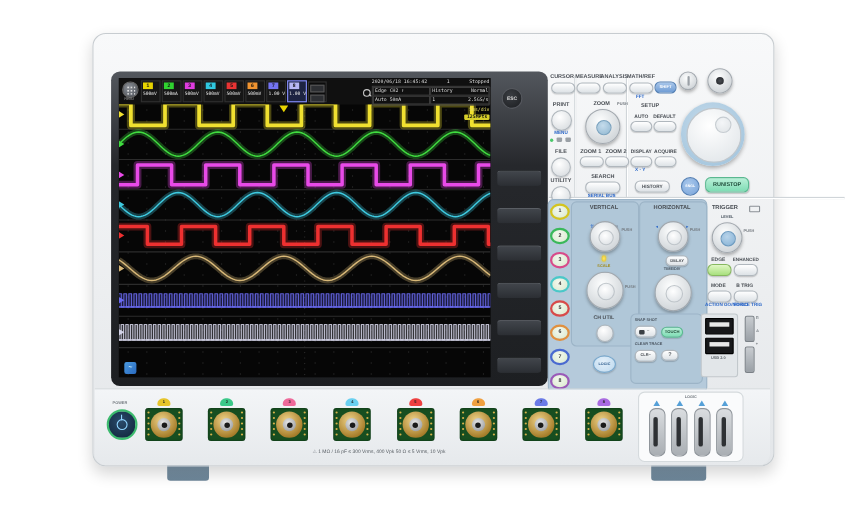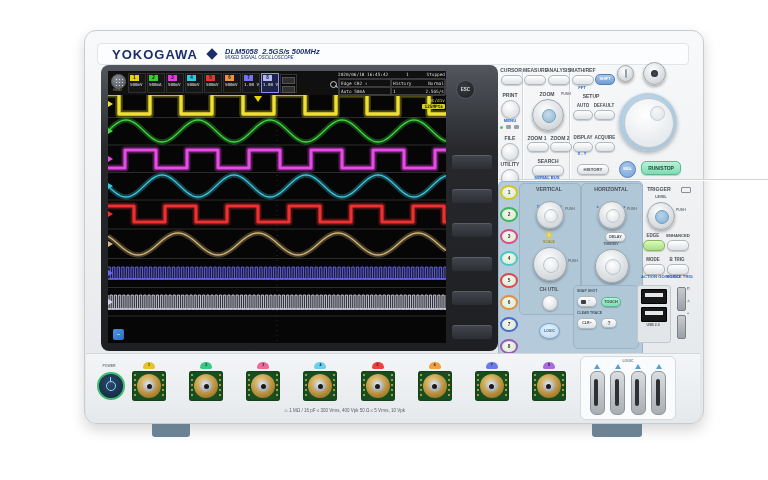--- a/index.html
+++ b/index.html
@@ -120,28 +120,20 @@
 </style>
 </head>
 <body>
 <div id="stage">
 
 <div class="abs foot" style="left:152px;top:412px;width:38px;height:25px;"></div>
 <div class="abs foot" style="left:592px;top:412px;width:50px;height:25px;"></div>
 
 <div class="abs device">
 
-  <div class="abs brandstrip">
-    <span class="brand">YOKOGAWA</span>
-    <span class="diamond"></span>
-    <span class="model">
-      <div class="m1"><span>DLM5058</span>&nbsp;&nbsp;<span>2.5GS/s 500MHz</span></div>
-      <div class="m2">MIXED SIGNAL OSCILLOSCOPE</div>
-    </span>
-  </div>
 
   <div class="abs bezel">
     <div class="abs lcd">
       <div class="abs topbar">
         <div class="abs menu-ic">
               <div class="abs menu-grid"></div>
             </div>
         <div class="abs menu-lb">MENU</div>
         <div class="abs badges">
               <div class="badge">

